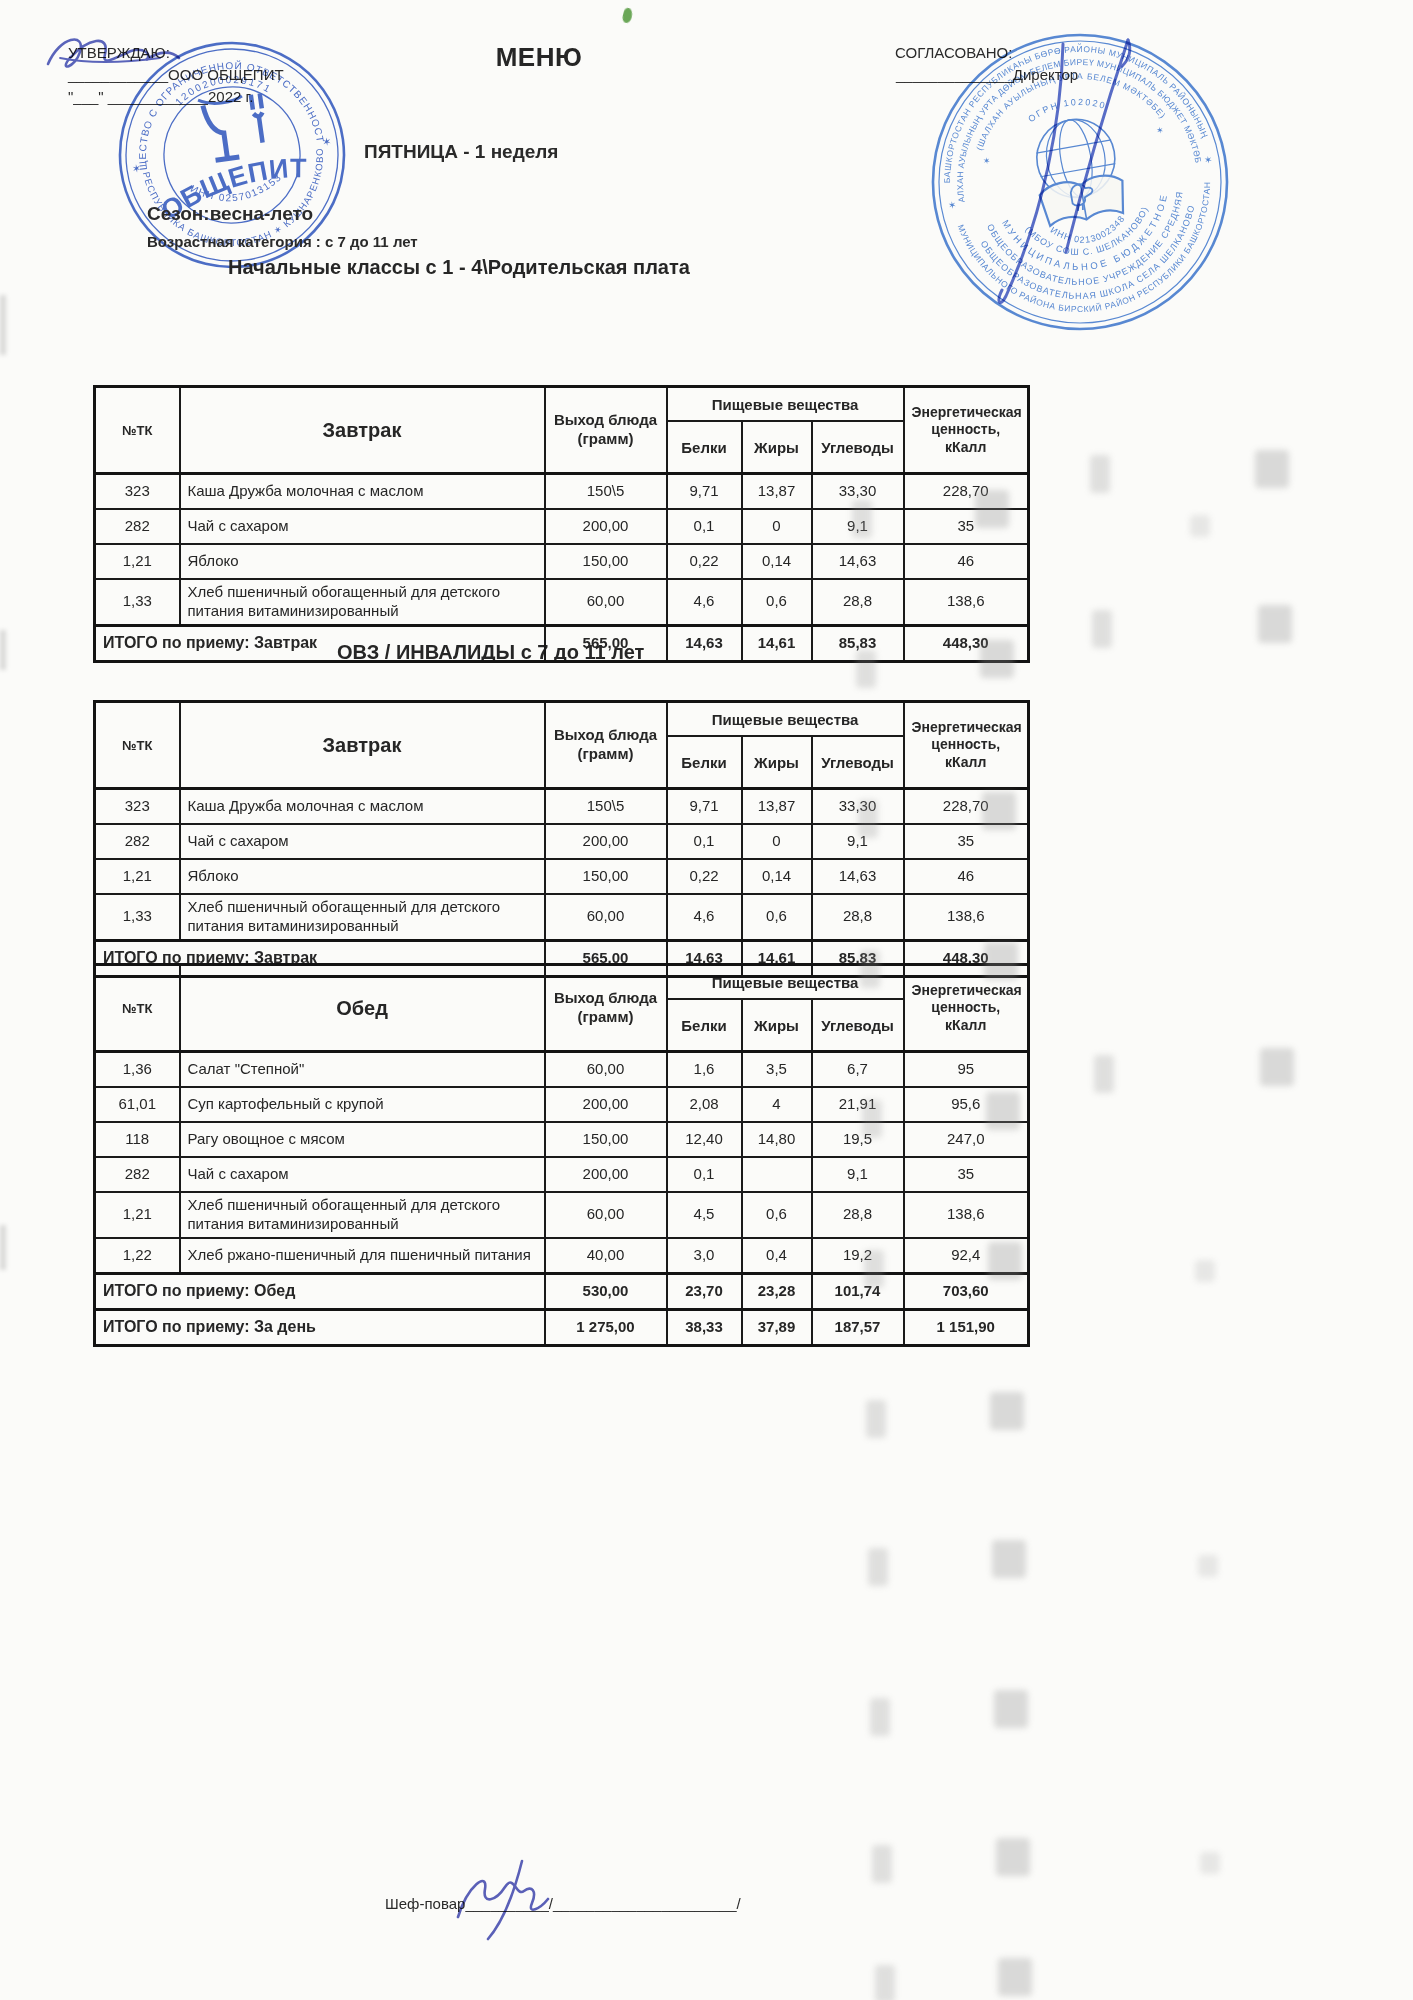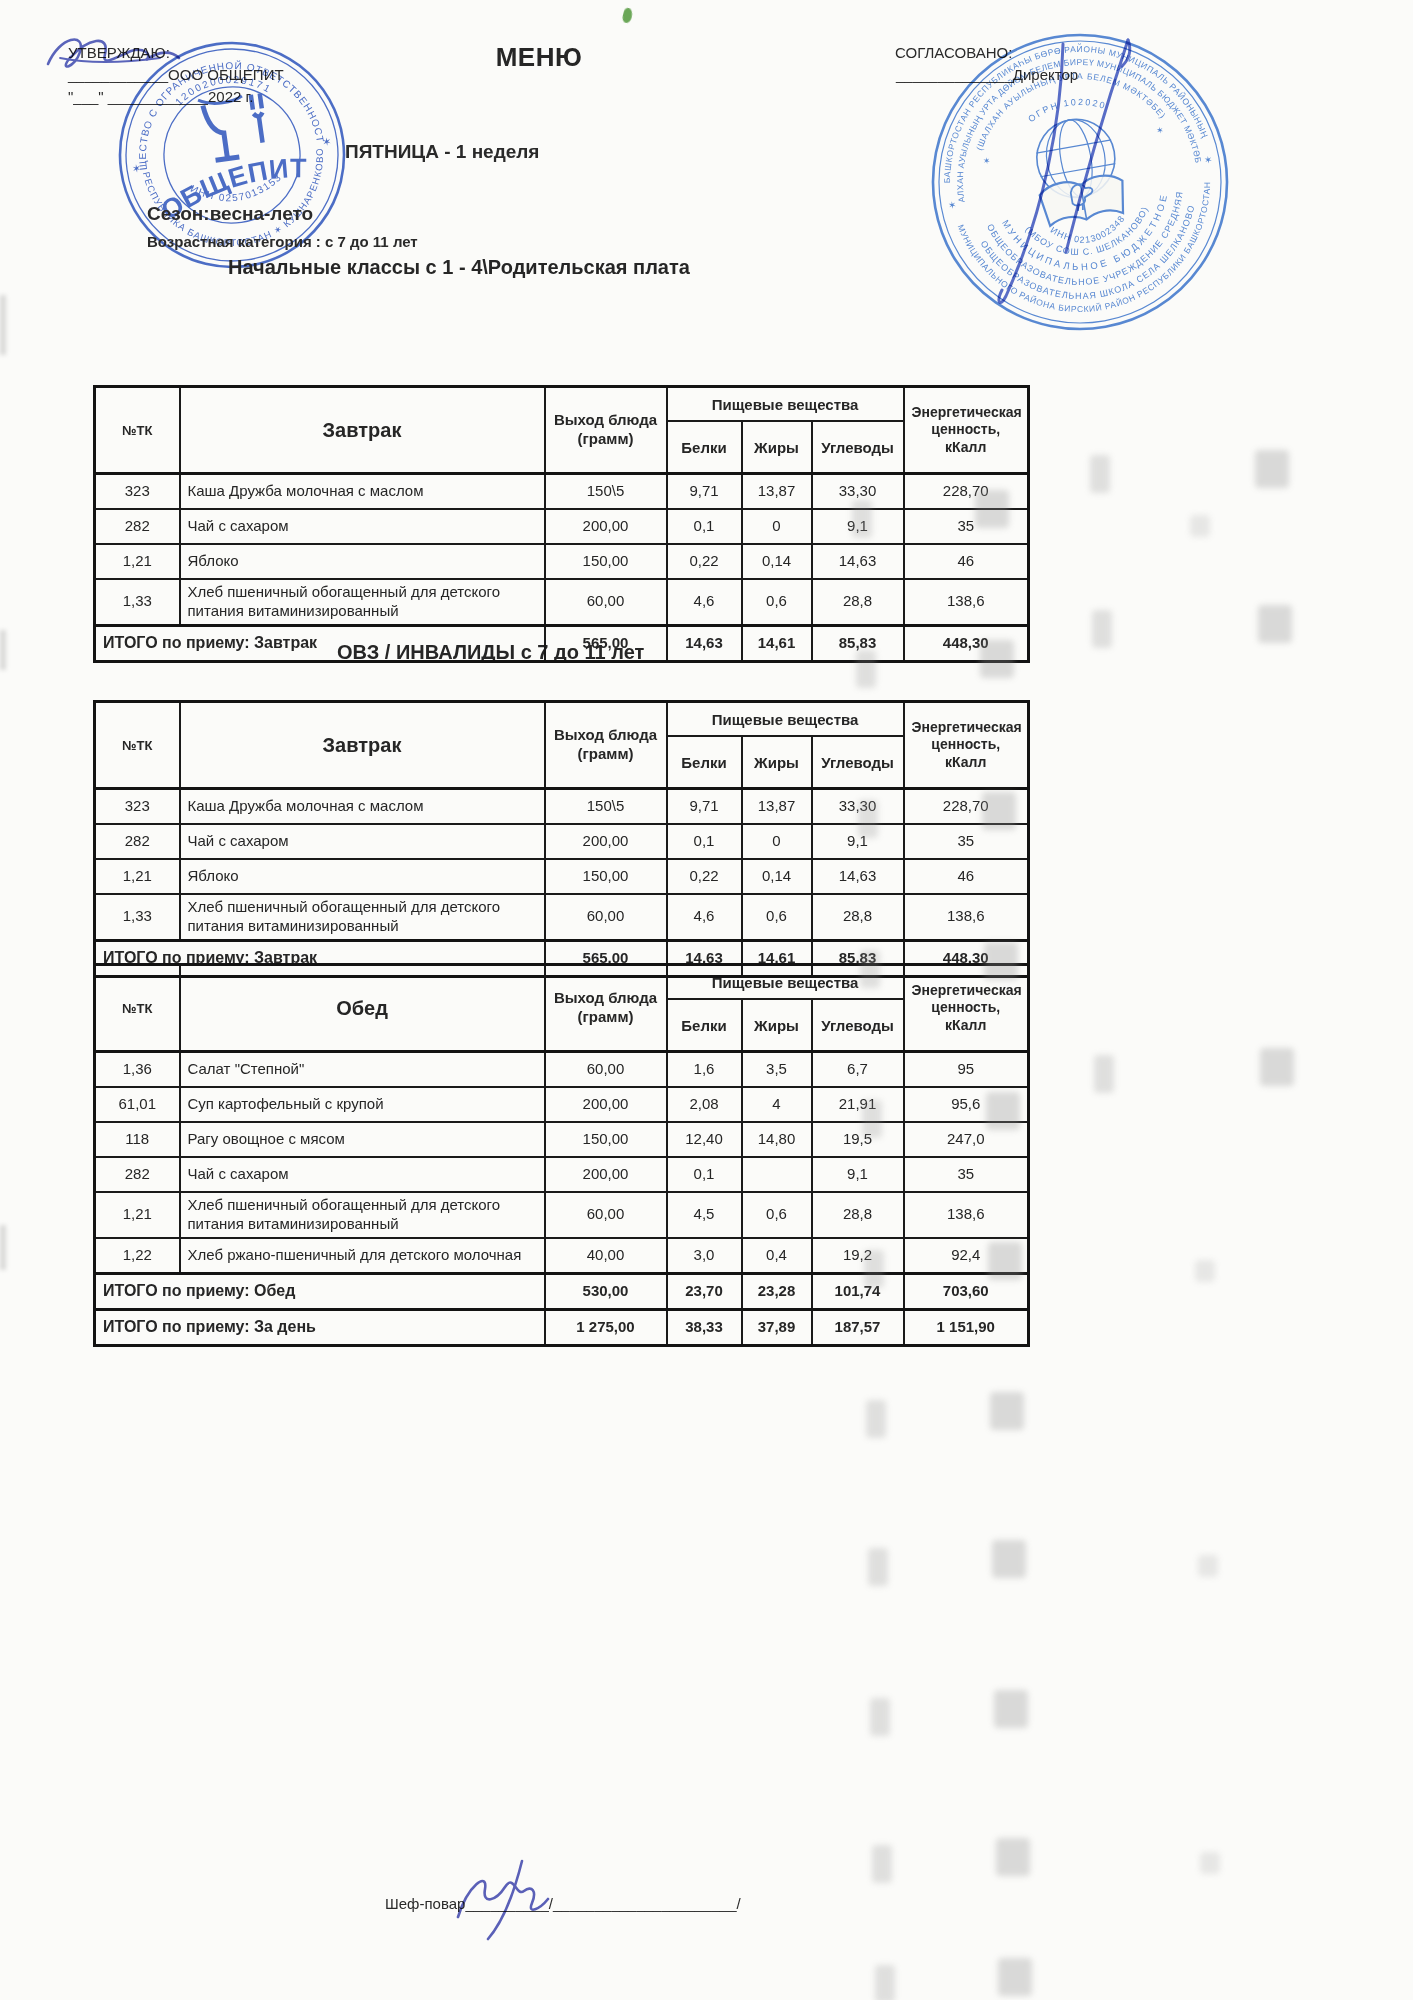--- a/index.html
+++ b/index.html
@@ -5,21 +5,21 @@
   html,body{margin:0;padding:0;background:#e8e8e6;}
   .page{
     position:relative;width:1413px;height:2000px;margin:0 auto;
     background:#fbfbf9;overflow:hidden;
     font-family:"Liberation Sans",sans-serif;color:#242424;
   }
   .abs{position:absolute;}
   
   .hline{font-size:15px;white-space:nowrap;color:#2a2a2a;}
   .menu-title{font-size:26px;font-weight:bold;letter-spacing:.5px;color:#262626;text-align:center;width:220px;}
-  .day-title{font-size:19px;font-weight:bold;color:#2a2a2a;}
+  .day-title{font-size:19px;font-weight:bold;color:#2a2a2a;margin-left:19px;}
   .season{font-size:19px;font-weight:bold;color:#2a2a2a;}
   .age{font-size:15px;font-weight:bold;color:#2a2a2a;}
   .group-title{font-size:20px;font-weight:bold;color:#262626;}
   
   .tblwrap{position:absolute;left:93px;width:934px;}
   table{border-collapse:collapse;width:934px;table-layout:fixed;background:transparent;}
   table{border:3px solid #131313;}
   th,td{border:2px solid #1a1a1a;padding:3px 7px;color:#262626;}
   thead th{font-weight:bold;text-align:center;vertical-align:middle;}
   thead{border-bottom:3px solid #131313;}
@@ -364,21 +364,21 @@
             <td>1,21</td>
             <td class="dish">Хлеб пшеничный обогащенный для детского питания витаминизированный</td>
             <td>60,00</td>
             <td>4,5</td>
             <td>0,6</td>
             <td>28,8</td>
             <td>138,6</td>
           </tr>
           <tr>
             <td>1,22</td>
-            <td class="dish">Хлеб ржано-пшеничный для детского молочная</td>
+            <td class="dish">Хлеб ржано-пшеничный для пшеничный питания</td>
             <td>40,00</td>
             <td>3,0</td>
             <td>0,4</td>
             <td>19,2</td>
             <td>92,4</td>
           </tr>
           <tr class="total">
             <td colspan="2" class="lbl">ИТОГО по приему: Обед</td>
             <td>530,00</td>
             <td>23,70</td>

